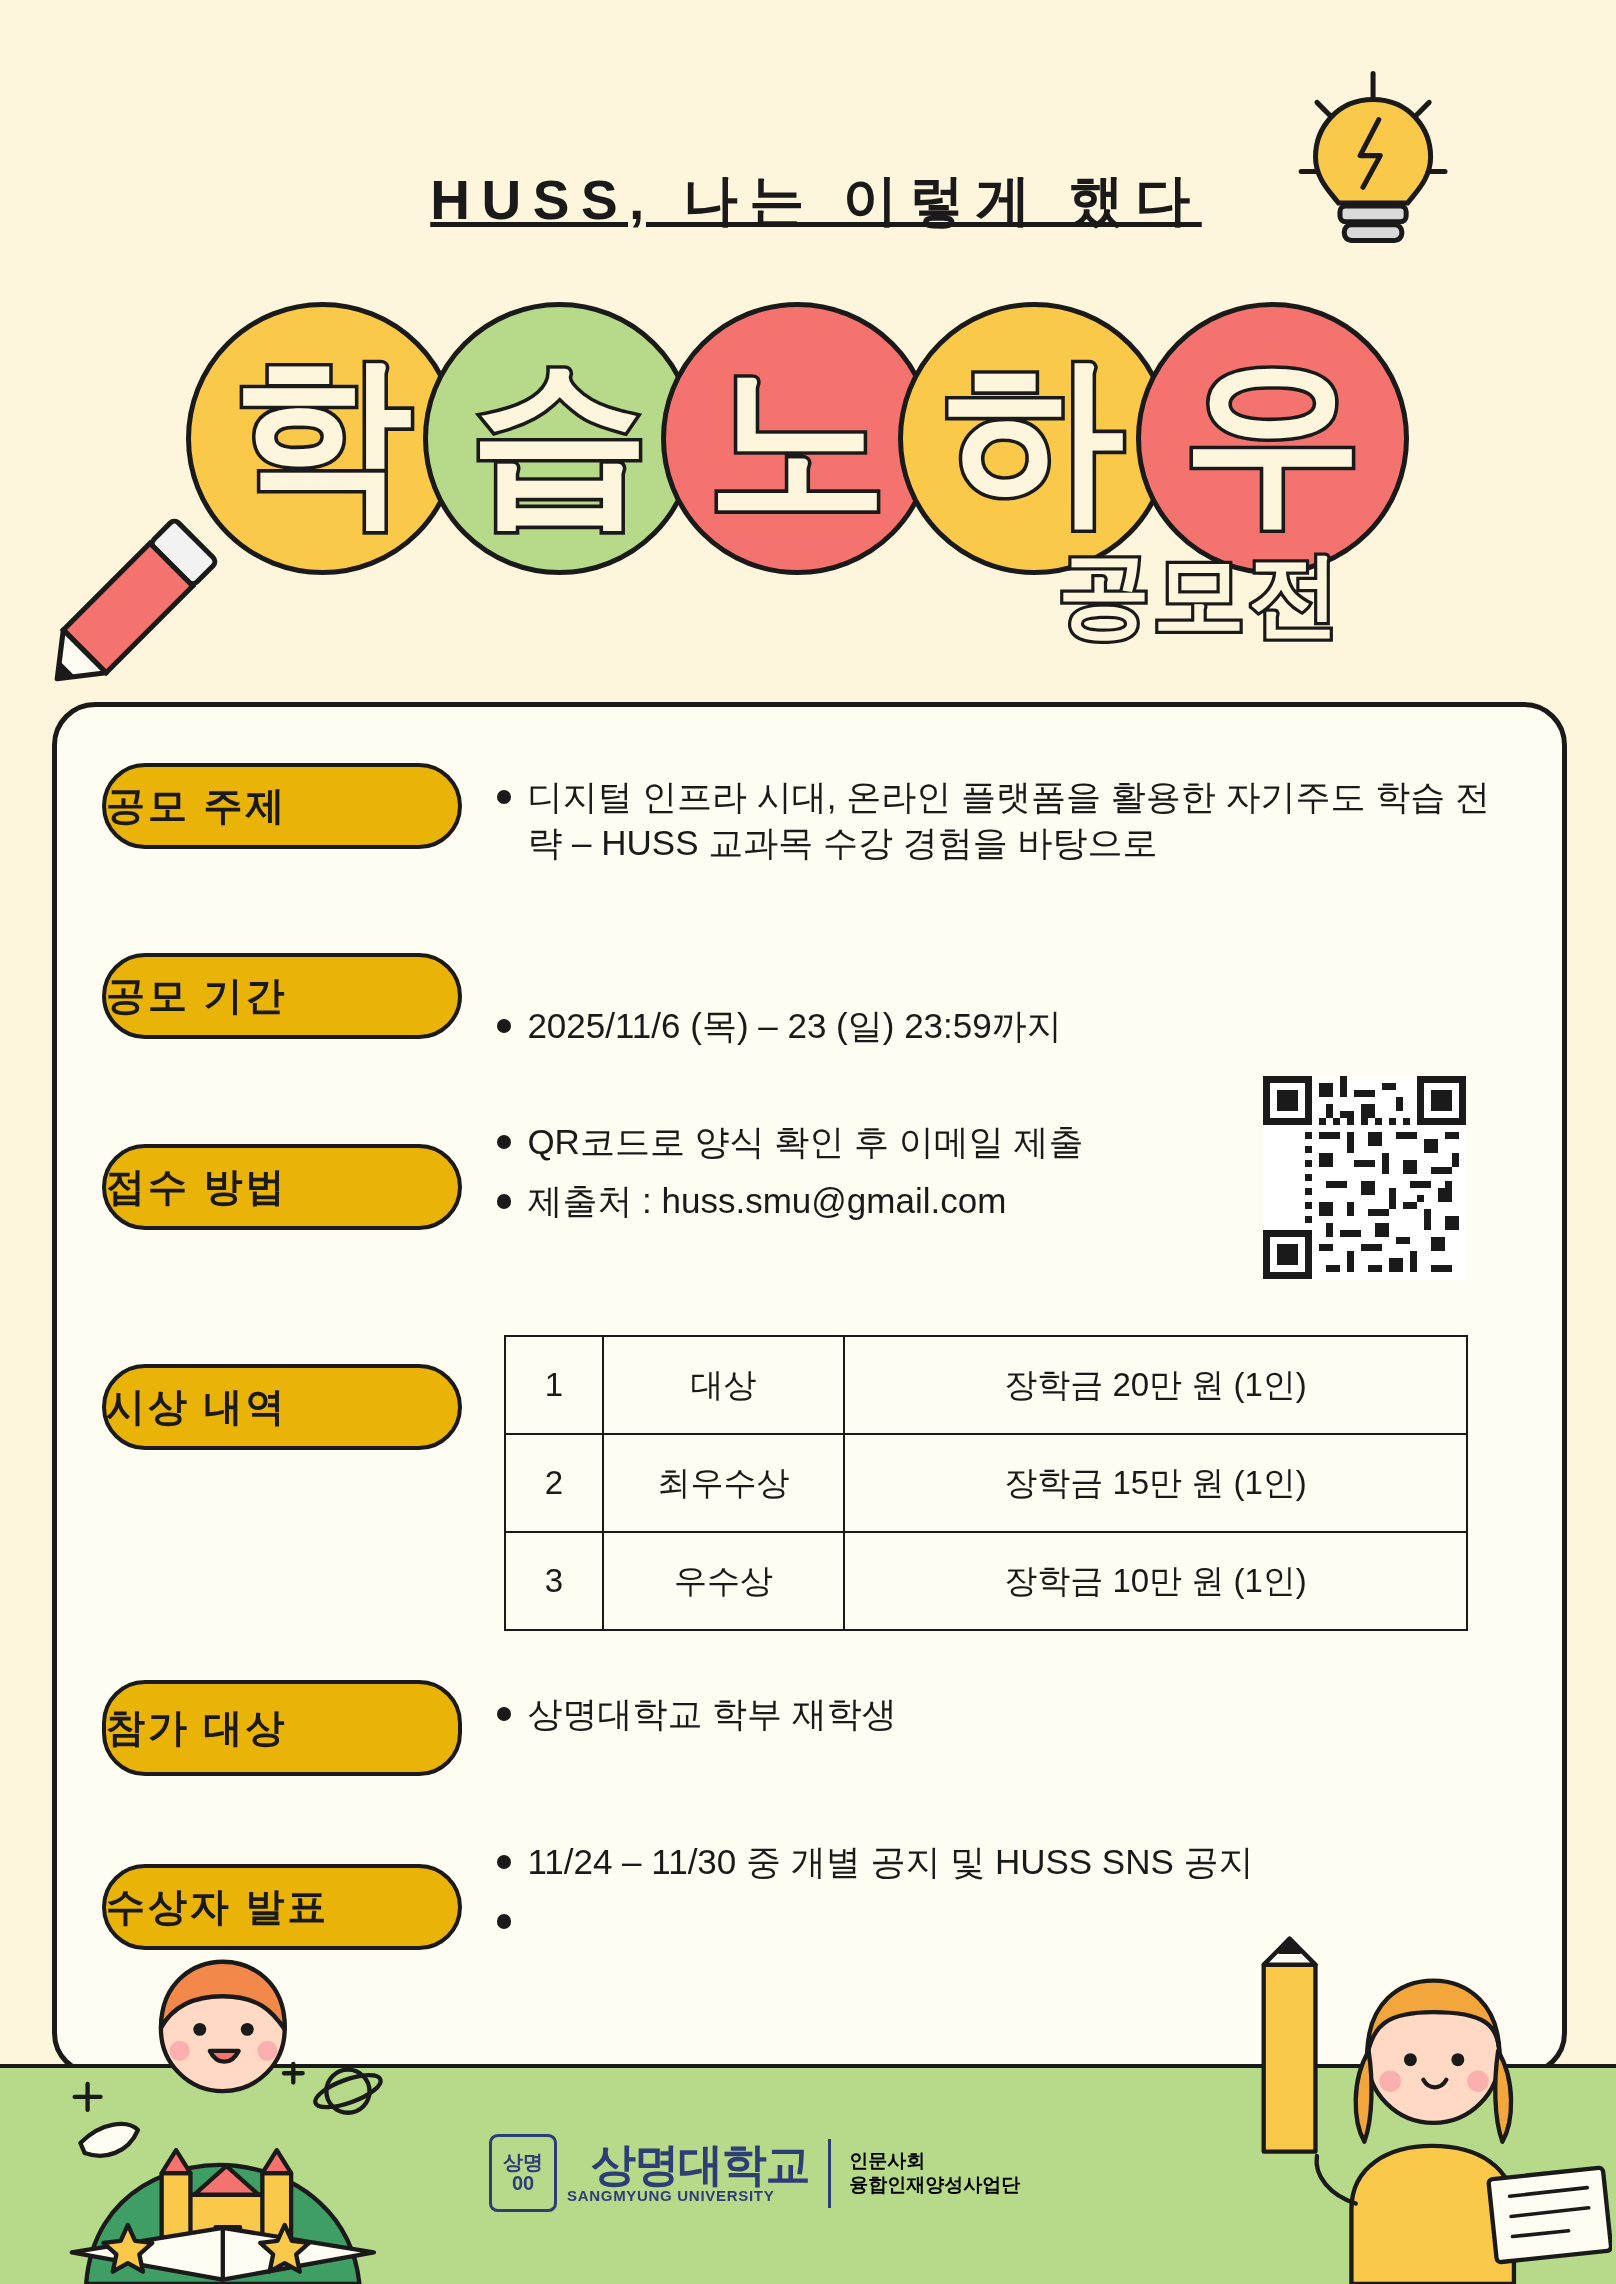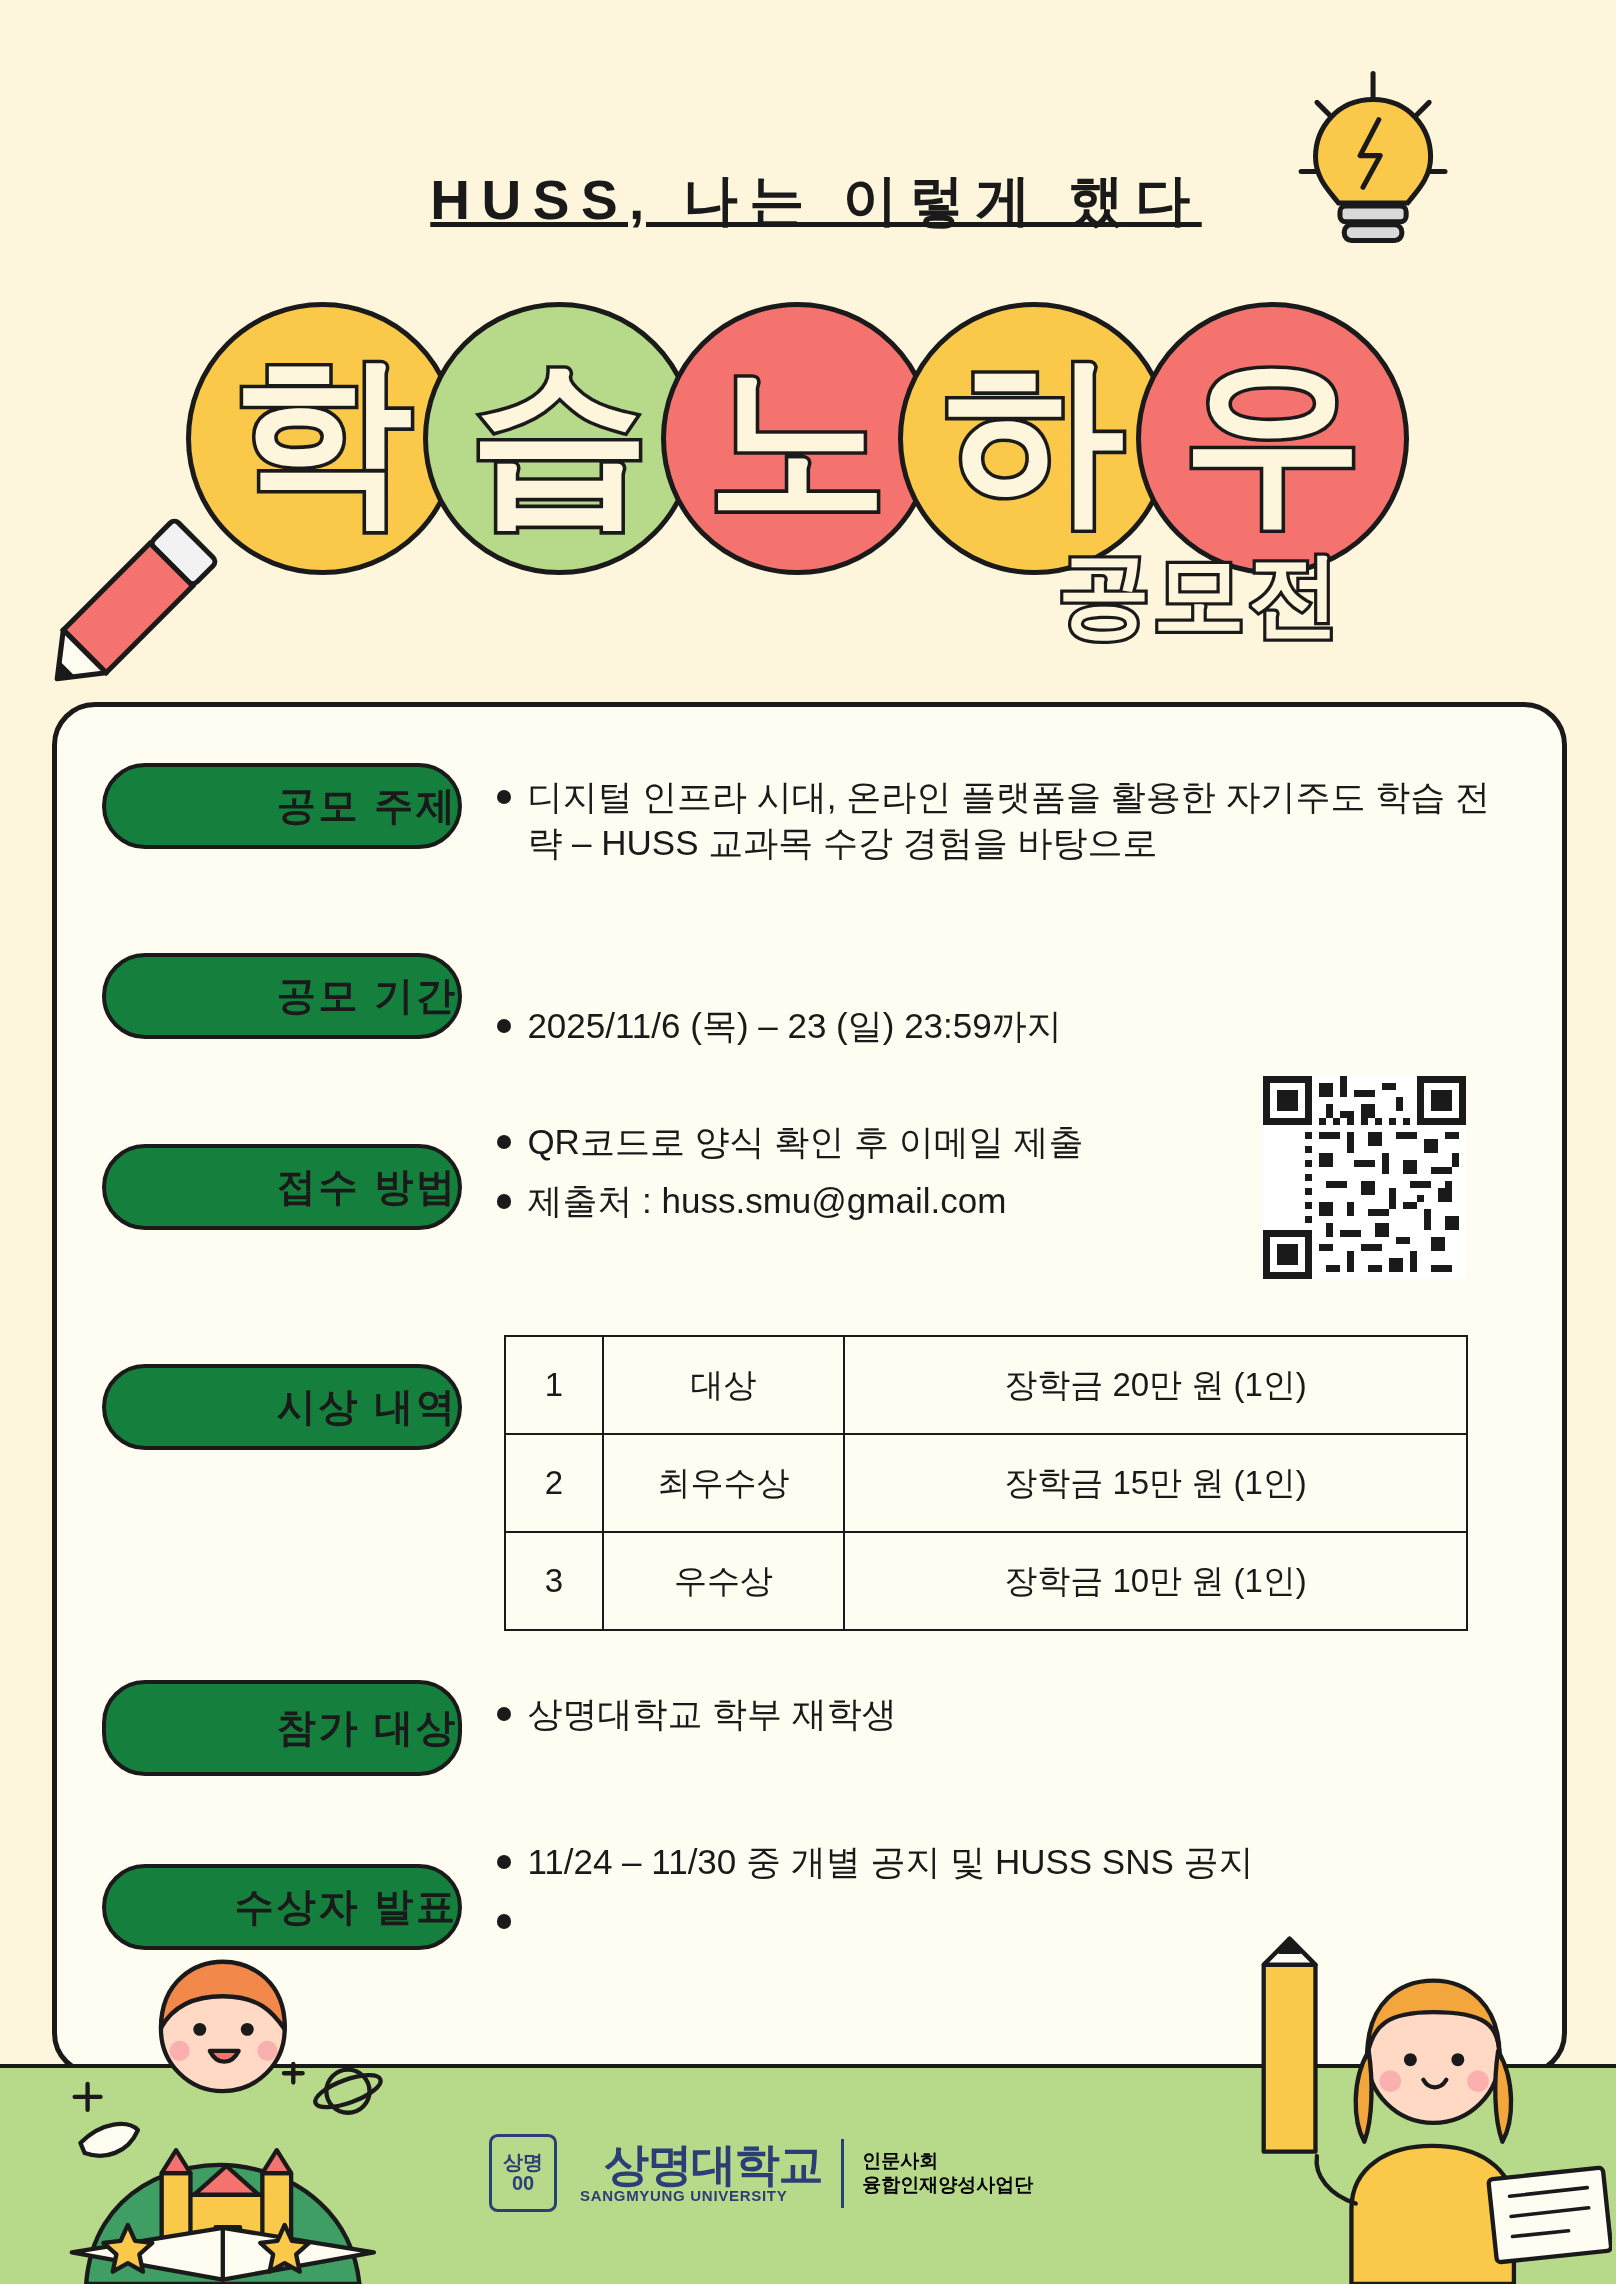--- a/index.html
+++ b/index.html
@@ -111,24 +111,24 @@
     background: #fffdf2;
     border: 5px solid #1a1a1a;
     border-radius: 43px;
     box-sizing: border-box;
   }
 
   .pill {
     position: absolute;
     border: 4.3px solid #1a1a1a;
     border-radius: 43px;
-    background: #15803d;
+    background: #eab308;
     display: flex;
     align-items: center;
-    justify-content: flex-end;
+    justify-content: flex-start;
     font-weight: bold;
     color: #1a1a1a;
     box-sizing: border-box;
   }
   .pill span { letter-spacing: 2.9px; }
 
   .bullets {
     position: absolute;
     color: #1a1a1a;
   }
@@ -202,21 +202,21 @@
     border: 3.6px solid #2c3e76;
     border-radius: 8.6px;
     color: #2c3e76;
     font-size: 20px;
     font-weight: bold;
     display: flex;
     flex-direction: column;
     align-items: center;
     justify-content: center;
     line-height: 1.05;
-    margin-right: 23px;
+    margin-right: 10px;
   }
   .logo-kr {
     font-size: 45px;
     font-weight: bold;
     color: #2c3e76;
     letter-spacing: -1.4px;
     line-height: 1;
     margin-left: 24px;
   }
   .logo-en {

